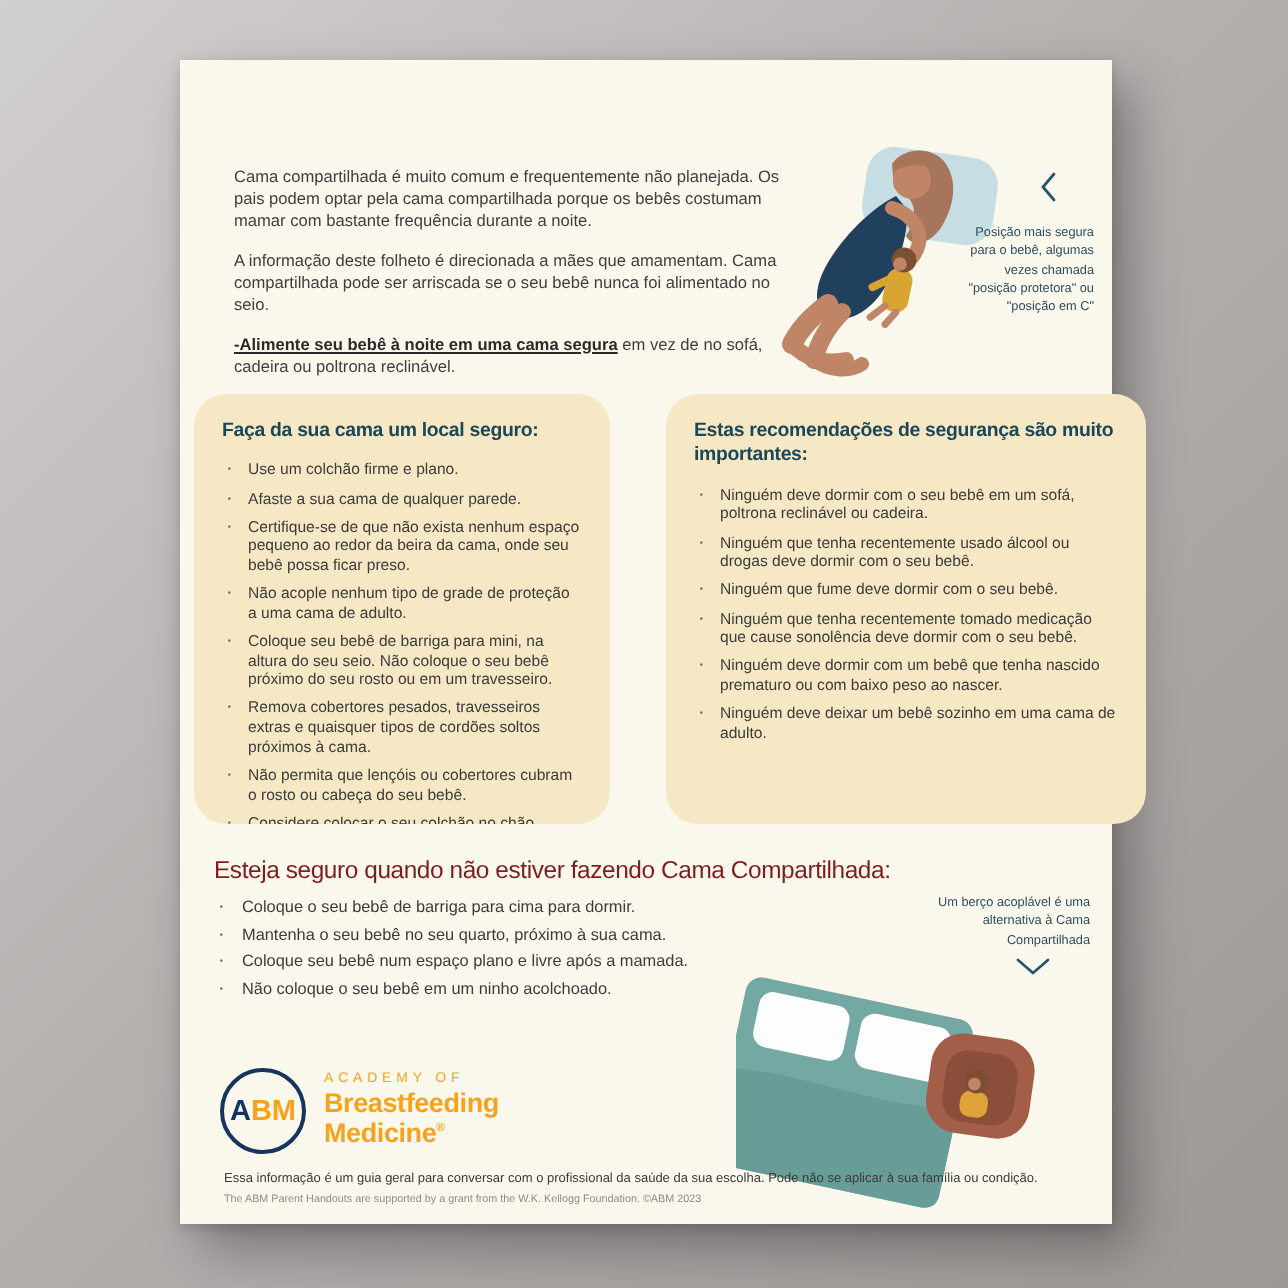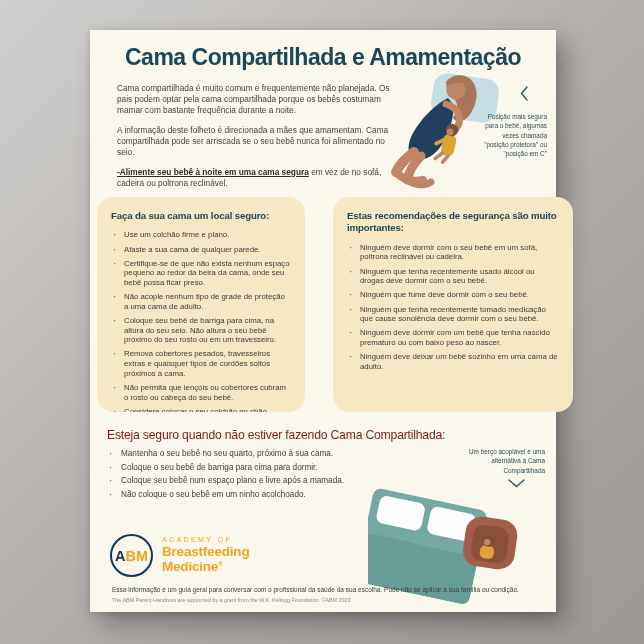--- a/index.html
+++ b/index.html
@@ -59,21 +59,20 @@
   .med sup{font-size:6px;}
   .footer1{position:absolute;left:22px;top:556px;width:430px;font-size:6.5px;color:#3b3b3b;}
   .footer2{position:absolute;left:22px;top:567px;width:430px;font-size:5.4px;color:#8d8d89;}
 </style>
 </head>
 <body>
 
 <div class="stage">
   <div class="poster">
 
-    <h1 class="title">Cama Compartilhada e Amamentação</h1>
 
     <div class="intro">
       <p>Cama compartilhada é muito comum e frequentemente não planejada. Os pais podem optar pela cama compartilhada porque os bebês costumam mamar com bastante frequência durante a noite.</p>
       <p>A informação deste folheto é direcionada a mães que amamentam. Cama compartilhada pode ser arriscada se o seu bebê nunca foi alimentado no seio.</p>
       <p><span class="lead-bold">-Alimente seu bebê à noite em uma cama segura</span><span> em vez de no sofá, cadeira ou poltrona reclinável.</span></p>
     </div>
 
     <svg class="illus mother" width="122" height="122" viewBox="0 0 122 122">
       <rect x="46" y="8" width="66" height="44" rx="14" fill="#C7DDE4" transform="rotate(8 79 30)"></rect>
       <path d="M60,14 C66,5 81,5 87,14 C93,23 91,35 85,45 C80,53 71,57 67,50 C74,40 72,30 61,26 Z" fill="#A7765A"></path>
@@ -101,21 +100,21 @@
 
     <div class="side-note top">Posição mais segura para o bebê, algumas vezes chamada "posição protetora" ou "posição em C"</div>
 
     <section class="card left">
       <h2>Faça da sua cama um local seguro:</h2>
       <ul class="blist">
         <li>Use um colchão firme e plano.</li>
         <li>Afaste a sua cama de qualquer parede.</li>
         <li>Certifique-se de que não exista nenhum espaço pequeno ao redor da beira da cama, onde seu bebê possa ficar preso.</li>
         <li>Não acople nenhum tipo de grade de proteção a uma cama de adulto.</li>
-        <li>Coloque seu bebê de barriga para cima, na altura do seu seio. Não altura o seu bebê próximo do seu rosto ou em um travesseiro.</li>
+        <li>Coloque seu bebê de barriga para mini, na altura do seu seio. Não coloque o seu bebê próximo do seu rosto ou em um travesseiro.</li>
         <li>Remova cobertores pesados, travesseiros extras e quaisquer tipos de cordões soltos próximos à cama.</li>
         <li>Não permita que lençóis ou cobertores cubram o rosto ou cabeça do seu bebê.</li>
         <li>Considere colocar o seu colchão no chão.</li>
       </ul>
     </section>
 
     <section class="card right">
       <h2>Estas recomendações de segurança são muito importantes:</h2>
       <ul class="blist">
         <li>Ninguém deve dormir com o seu bebê em um sofá, poltrona reclinável ou cadeira.</li>
@@ -123,22 +122,22 @@
         <li>Ninguém que fume deve dormir com o seu bebê.</li>
         <li>Ninguém que tenha recentemente tomado medicação que cause sonolência deve dormir com o seu bebê.</li>
         <li>Ninguém deve dormir com um bebê que tenha nascido prematuro ou com baixo peso ao nascer.</li>
         <li>Ninguém deve deixar um bebê sozinho em uma cama de adulto.</li>
       </ul>
     </section>
 
     <section class="bottom-sec">
       <h2>Esteja seguro quando não estiver fazendo Cama Compartilhada:</h2>
       <ul class="blist">
+        <li>Coloque o seu bebê de barriga para cima para dormir.</li>
         <li>Mantenha o seu bebê no seu quarto, próximo à sua cama.</li>
-        <li>Coloque o seu bebê de barriga para cima para dormir.</li>
         <li>Coloque seu bebê num espaço plano e livre após a mamada.</li>
         <li>Não coloque o seu bebê em um ninho acolchoado.</li>
       </ul>
     </section>
 
     <div class="side-note bot">Um berço acoplável é uma alternativa à Cama Compartilhada</div>
 
     <svg class="chev down" width="17" height="9" viewBox="0 0 17 9">
       <polyline points="1,1 8.5,7.5 16,1" fill="none" stroke="#26566B" stroke-width="1.4" stroke-linecap="round"></polyline>
     </svg>

